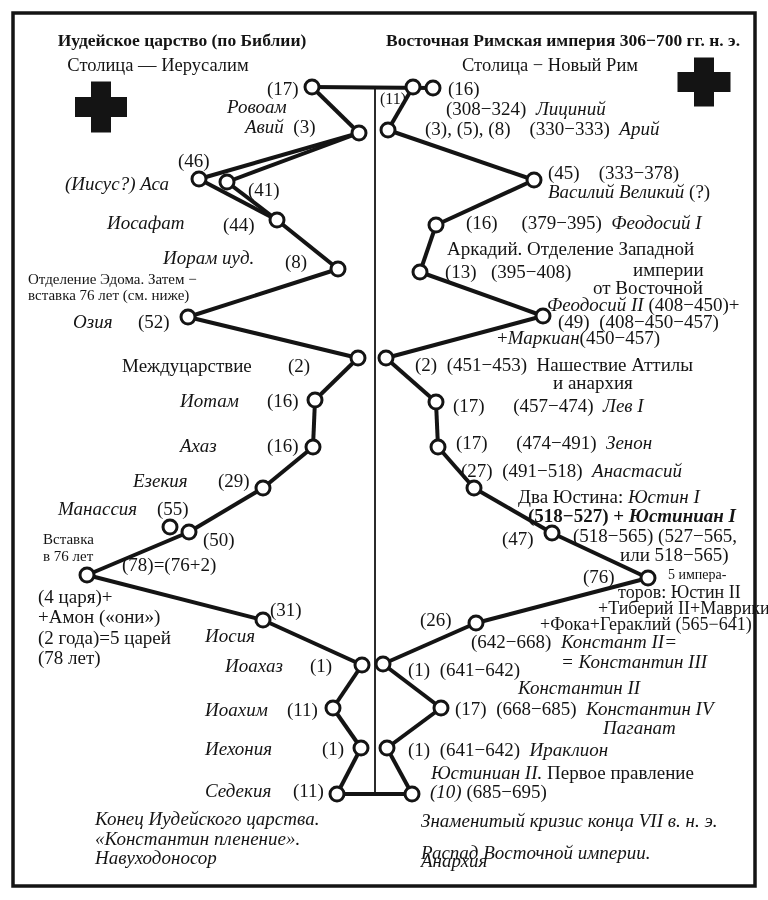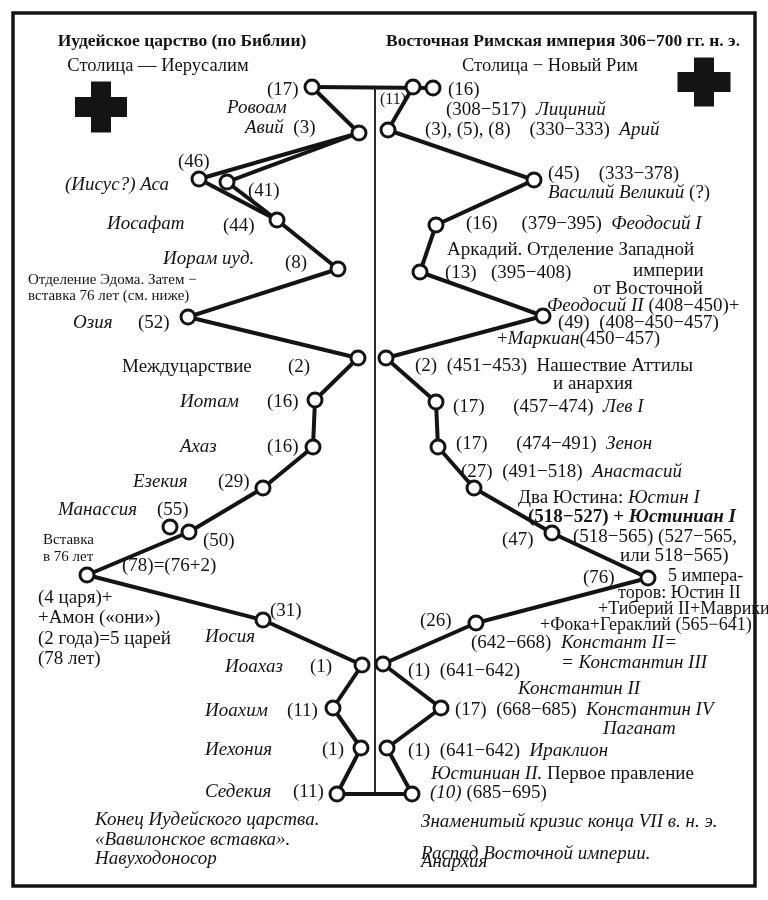--- a/index.html
+++ b/index.html
@@ -142,25 +142,25 @@
       <div class="lbl" style="left: 205px; top: 635px; transform: translate(0px, -50%);"><i>Иосия</i></div>
       <div class="lbl" style="left: 225px; top: 665px; transform: translate(0px, -50%);"><i>Иоахаз</i></div>
       <div class="lbl" style="left: 310px; top: 665px; transform: translate(0px, -50%);"><span>(1)</span></div>
       <div class="lbl" style="left: 205px; top: 709px; transform: translate(0px, -50%);"><i>Иоахим</i></div>
       <div class="lbl" style="left: 287px; top: 709px; transform: translate(0px, -50%);"><span>(11)</span></div>
       <div class="lbl" style="left: 205px; top: 748px; transform: translate(0px, -50%);"><i>Иехония</i></div>
       <div class="lbl" style="left: 322px; top: 748px; transform: translate(0px, -50%);"><span>(1)</span></div>
       <div class="lbl" style="left: 205px; top: 790px; transform: translate(0px, -50%);"><i>Седекия</i></div>
       <div class="lbl" style="left: 293px; top: 790px; transform: translate(0px, -50%);"><span>(11)</span></div>
       <div class="lbl" style="left: 95px; top: 818px; transform: translate(0px, -50%);"><i>Конец Иудейского царства.</i></div>
-      <div class="lbl" style="left: 95px; top: 838px; transform: translate(0px, -50%);"><i>«Вавилонское вставка».</i></div>
+      <div class="lbl" style="left: 95px; top: 838px; transform: translate(0px, -50%);"><i>«Константин пленение».</i></div>
       <div class="lbl" style="left: 95px; top: 857px; transform: translate(0px, -50%);"><i>Навуходоносор</i></div>
       <div class="lbl" style="left: 380px; top: 99px; font-size: 16px; transform: translate(0px, -50%);"><span>(11)</span></div>
       <div class="lbl" style="left: 448px; top: 88px; transform: translate(0px, -50%);"><span>(16)</span></div>
-      <div class="lbl" style="left: 446px; top: 108px; transform: translate(0px, -50%);"><span>(308−517)  </span><i>Лициний</i></div>
+      <div class="lbl" style="left: 446px; top: 108px; transform: translate(0px, -50%);"><span>(308−324)  </span><i>Лициний</i></div>
       <div class="lbl" style="left: 425px; top: 128px; transform: translate(0px, -50%);"><span>(3), (5), (8)    (330−333)  </span><i>Арий</i></div>
       <div class="lbl" style="left: 548px; top: 172px; transform: translate(0px, -50%);"><span>(45)    (333−378)</span></div>
       <div class="lbl" style="left: 548px; top: 191px; transform: translate(0px, -50%);"><i>Василий Великий</i><span> (?)</span></div>
       <div class="lbl" style="left: 466px; top: 222px; transform: translate(0px, -50%);"><span>(16)     (379−395)  </span><i>Феодосий I</i></div>
       <div class="lbl" style="left: 447px; top: 248px; transform: translate(0px, -50%);"><span>Аркадий. Отделение Западной</span></div>
       <div class="lbl" style="left: 445px; top: 271px; transform: translate(0px, -50%);"><span>(13)   (395−408)</span></div>
       <div class="lbl" style="left: 633px; top: 269px; transform: translate(0px, -50%);"><span>империи</span></div>
       <div class="lbl" style="left: 593px; top: 287px; transform: translate(0px, -50%);"><span>от Восточной</span></div>
       <div class="lbl" style="left: 547px; top: 304px; transform: translate(0px, -50%);"><i>Феодосий II</i><span> (408−450)+</span></div>
       <div class="lbl" style="left: 558px; top: 321px; transform: translate(0px, -50%);"><span>(49)  (408−450−457)</span></div>
@@ -169,21 +169,21 @@
       <div class="lbl" style="left: 553px; top: 382px; transform: translate(0px, -50%);"><span>и анархия</span></div>
       <div class="lbl" style="left: 453px; top: 405px; transform: translate(0px, -50%);"><span>(17)      (457−474)  </span><i>Лев I</i></div>
       <div class="lbl" style="left: 456px; top: 442px; transform: translate(0px, -50%);"><span>(17)      (474−491)  </span><i>Зенон</i></div>
       <div class="lbl" style="left: 461px; top: 470px; transform: translate(0px, -50%);"><span>(27)  (491−518)  </span><i>Анастасий</i></div>
       <div class="lbl" style="left: 518px; top: 496px; transform: translate(0px, -50%);"><span>Два Юстина: </span><i>Юстин I</i></div>
       <div class="lbl" style="left: 528px; top: 515px; transform: translate(0px, -50%); font-weight: bold;"><span>(518−527) + </span><i>Юстиниан I</i></div>
       <div class="lbl" style="left: 502px; top: 538px; transform: translate(0px, -50%);"><span>(47)</span></div>
       <div class="lbl" style="left: 573px; top: 535px; transform: translate(0px, -50%);"><span>(518−565) (527−565,</span></div>
       <div class="lbl" style="left: 620px; top: 554px; transform: translate(0px, -50%);"><span>или 518−565)</span></div>
       <div class="lbl" style="left: 583px; top: 576px; transform: translate(0px, -50%);"><span>(76)</span></div>
-      <div class="lbl" style="left: 668px; top: 575px; font-size: 18px; transform: translate(0px, -50%);"><span>5 импера-</span></div>
+      <div class="lbl" style="left: 668px; top: 575px; font-size: 14px; transform: translate(0px, -50%);"><span>5 импера-</span></div>
       <div class="lbl" style="left: 618px; top: 592px; font-size: 18px; transform: translate(0px, -50%);"><span>торов: Юстин II</span></div>
       <div class="lbl" style="left: 598px; top: 608px; font-size: 18px; transform: translate(0px, -50%);"><span>+Тиберий II+Маврикий</span></div>
       <div class="lbl" style="left: 540px; top: 624px; font-size: 18px; transform: translate(0px, -50%);"><span>+Фока+Гераклий (565−641)</span></div>
       <div class="lbl" style="left: 420px; top: 619px; transform: translate(0px, -50%);"><span>(26)</span></div>
       <div class="lbl" style="left: 471px; top: 641px; transform: translate(0px, -50%);"><span>(642−668)  </span><i>Констант II=</i></div>
       <div class="lbl" style="left: 561px; top: 661px; transform: translate(0px, -50%);"><i>= Константин III</i></div>
       <div class="lbl" style="left: 408px; top: 669px; transform: translate(0px, -50%);"><span>(1)  (641−642)</span></div>
       <div class="lbl" style="left: 518px; top: 687px; transform: translate(0px, -50%);"><i>Константин II</i></div>
       <div class="lbl" style="left: 455px; top: 708px; transform: translate(0px, -50%);"><span>(17)  (668−685)  </span><i>Константин IV</i></div>
       <div class="lbl" style="left: 603px; top: 727px; transform: translate(0px, -50%);"><i>Паганат</i></div>

